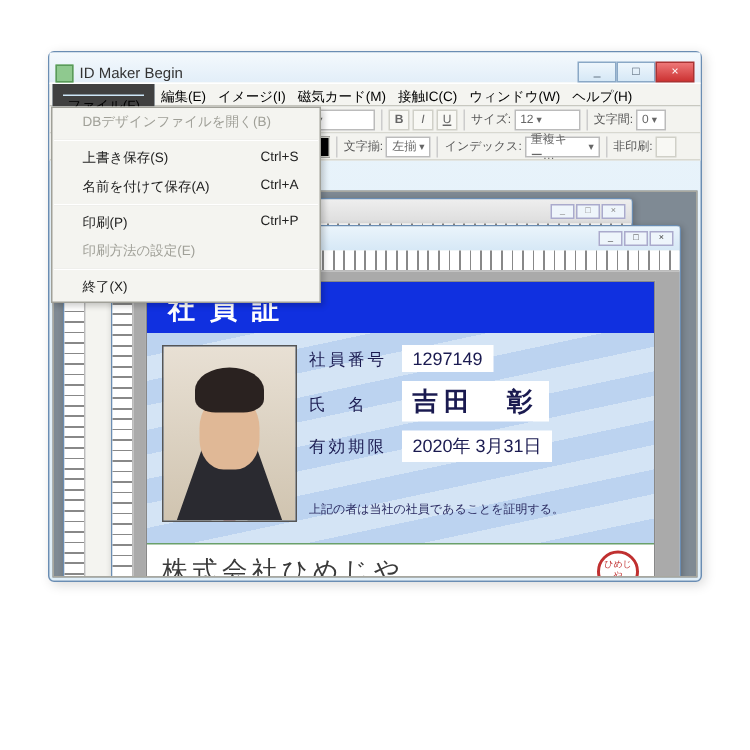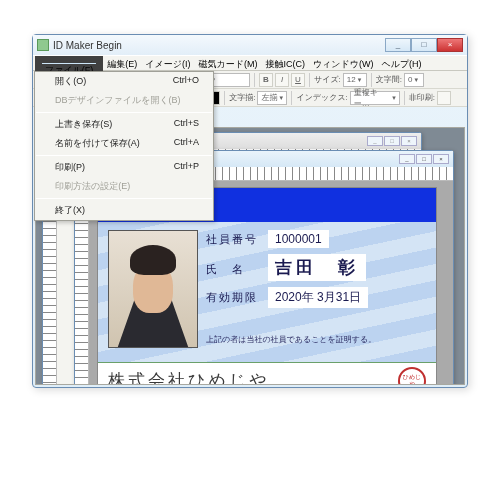--- a/index.html
+++ b/index.html
@@ -10,21 +10,21 @@
   width: 436px; height: 354px;
   background: linear-gradient(#eaf4fb, #dfeef8);
   border: 1px solid #6a8db3;
   border-radius: 4px;
   box-shadow: 2px 2px 8px rgba(0,0,0,0.15);
 }
 .titlebar {
   height: 20px;
   background: linear-gradient(#f4f9fd, #e2eef8);
   display: flex;
-  align-items: center;
+  align-items: flex-end;
   padding: 0 4px;
   font-size: 10px;
   color: #333;
 }
 .titlebar .app-icon {
   width: 12px; height: 12px;
   background: #8fc98f;
   margin-right: 4px;
   border: 1px solid #5a9a5a;
 }
@@ -279,21 +279,21 @@
     <span class="tb-btn">⎘</span>
     <span class="tb-sep"></span>
     <div style="width:38px"></div>
     <div class="tb-select" style="width:80px">MS P明朝</div>
     <span class="tb-sep"></span>
     <span class="tb-btn" style="font-weight:bold">B</span>
     <span class="tb-btn" style="font-style:italic">I</span>
     <span class="tb-btn" style="text-decoration:underline">U</span>
     <span class="tb-sep"></span>
     <span class="tb-label">サイズ:</span>
-    <div class="tb-select" style="width:24px">12</div>
+    <div class="tb-select" style="width:44px">12</div>
     <span class="tb-sep"></span>
     <span class="tb-label">文字間:</span>
     <div class="tb-select" style="width:20px">0</div>
   </div>
 
   <div class="toolbar-row">
     <div style="width:140px"></div>
     <span class="tb-label">文字色:</span>
     <span class="tb-btn" style="background:#000"></span>
     <span class="tb-sep"></span>
@@ -301,24 +301,20 @@
     <div class="tb-select" style="width:30px">左揃</div>
     <span class="tb-sep"></span>
     <span class="tb-label">インデックス:</span>
     <div class="tb-select" style="width:50px">重複キー…</div>
     <span class="tb-sep"></span>
     <span class="tb-label">非印刷:</span>
     <span class="tb-btn"></span>
   </div>
 
   <div class="dropdown-menu">
-    <div class="ditem">
-      <span>開く(O)</span>
-      <span>Ctrl+O</span>
-    </div>
     <div class="ditem disabled">
       <span>DBデザインファイルを開く(B)</span>
       <span></span>
     </div>
     <div class="dsep"></div>
     <div class="ditem">
       <span>上書き保存(S)</span>
       <span>Ctrl+S</span>
     </div>
     <div class="ditem">
@@ -376,21 +372,21 @@
             <div class="photo">
               <div class="shirt"></div>
               <div class="tie"></div>
               <div class="suit"></div>
               <div class="face"></div>
               <div class="hair"></div>
             </div>
             <div class="card-fields">
               <div class="field">
                 <span class="flabel">社員番号</span>
-                <span class="fval">1000001</span>
+                <span class="fval">1297149</span>
               </div>
               <div class="field name">
                 <span class="flabel">氏　名</span>
                 <span class="fval">吉田　彰</span>
               </div>
               <div class="field">
                 <span class="flabel">有効期限</span>
                 <span class="fval">2020年 3月31日</span>
               </div>
               <div class="cert">上記の者は当社の社員であることを証明する。</div>

